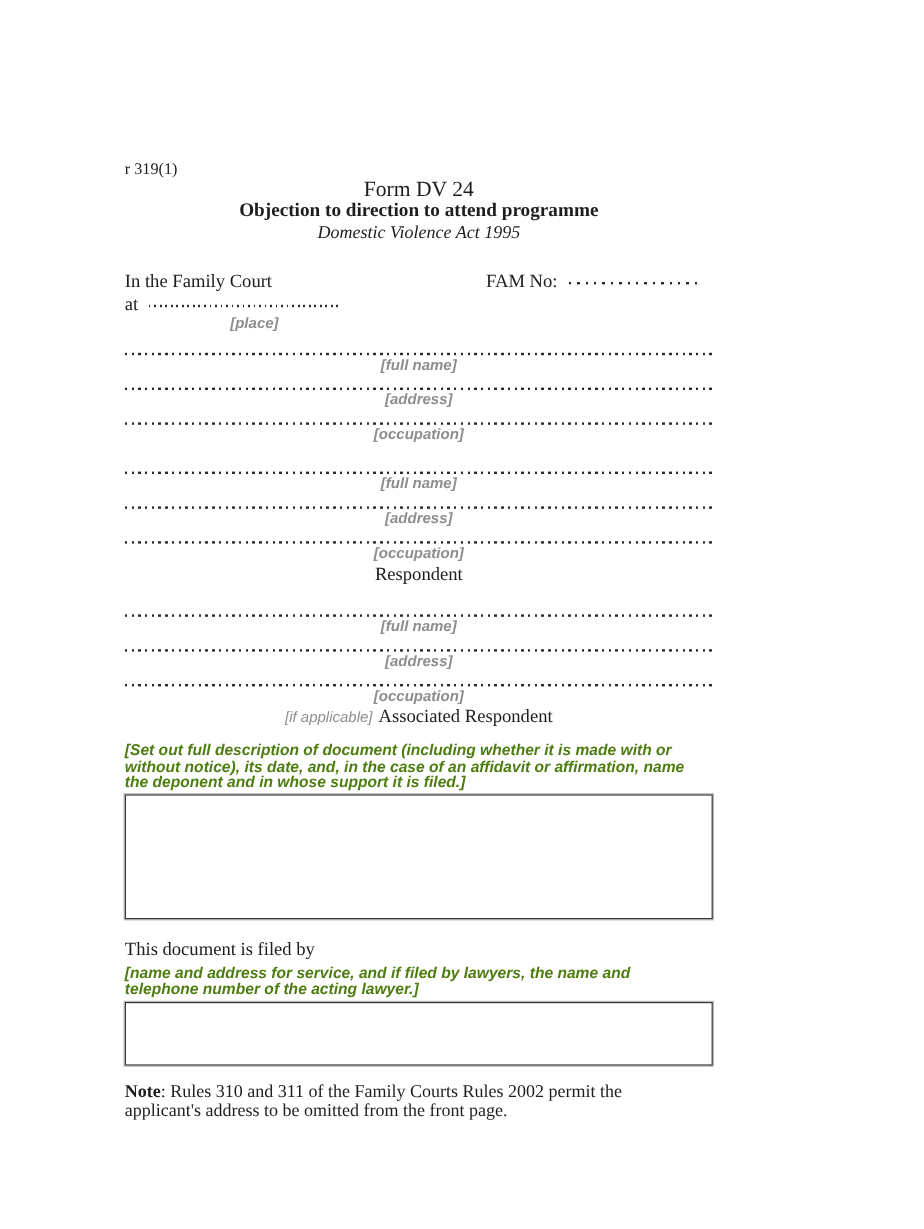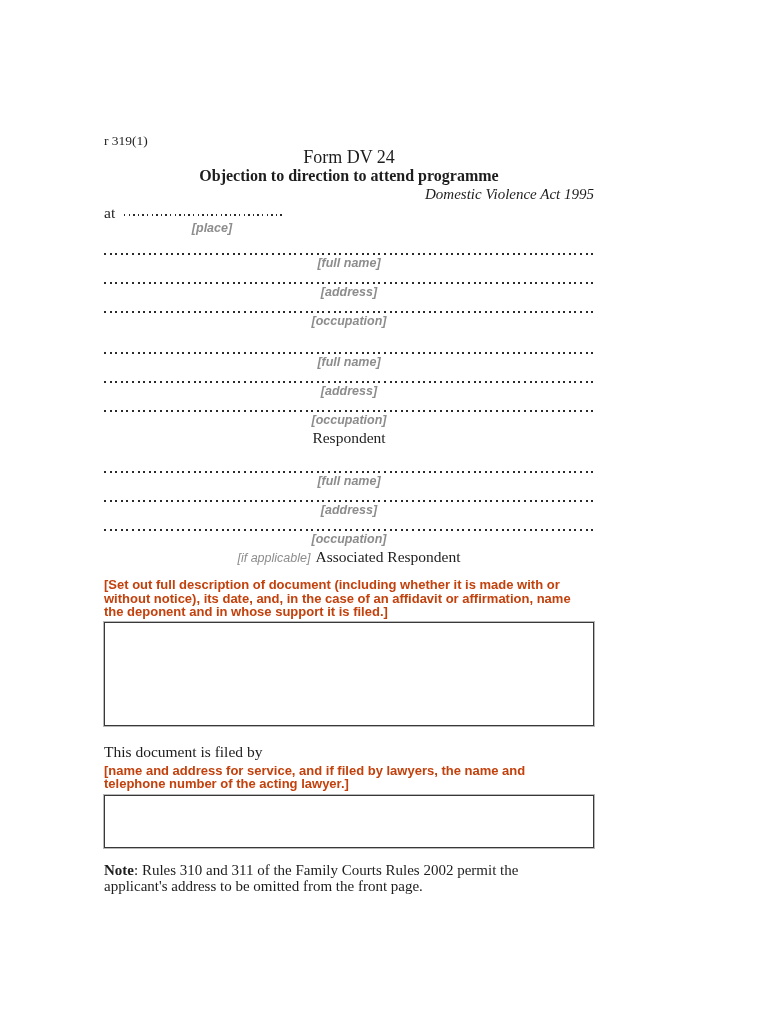--- a/index.html
+++ b/index.html
@@ -4,21 +4,21 @@
 <style>
   html,body{margin:0;padding:0;}
   body{
     width:770px;height:1024px;background:#ffffff;position:relative;overflow:hidden;
     font-family:"Liberation Serif","DejaVu Serif",serif;color:#1d1d1d;
   }
   .page{position:absolute;left:104px;top:0;width:490px;}
   .rule-ref{margin-top:134px;text-align:left;font-size:13.5px;line-height:14px;padding-right:2px;}
   .form-number{margin-top:1px;text-align:center;font-size:18px;line-height:17px;}
   .title{margin-top:1px;text-align:center;font-size:16px;line-height:18px;font-weight:bold;}
-  .act{margin-top:1px;text-align:right;font-size:15px;line-height:17px;font-style:italic;}
+  .act{margin-top:1px;text-align:center;font-size:15px;line-height:17px;font-style:italic;}
 
   .court-row{margin-top:22px;position:relative;height:19px;font-size:15.5px;line-height:19px;}
   .fam-group{position:absolute;left:301px;top:0;white-space:nowrap;}
   .leader{display:inline-block;height:2px;vertical-align:baseline;margin-bottom:2px;}
   .leader-fam{width:110px;margin-left:9px;
     background-image:repeating-linear-gradient(to right,#2a2a2a 0 2px,transparent 2px 7px);}
   .at-row{margin-top:0;font-size:15.5px;line-height:19px;}
   .leader-at{width:160px;margin-left:9px;
     background-image:repeating-linear-gradient(to right,#2a2a2a 0 1.4px,transparent 1.4px 4.6px);}
   .hint{
@@ -32,22 +32,22 @@
   .fill-row{margin-top:0;}
   .fill-row + .fill-row{margin-top:12px;}
   .dotline{height:2px;width:100%;
     background-image:repeating-linear-gradient(to right,#2a2a2a 0 2px,transparent 2px 5.6px);}
   .fill-hint{text-align:center;margin-top:1px;}
   .role-line{margin-top:2px;text-align:center;font-size:15.5px;line-height:18px;}
   .role-prefix{font-family:"Liberation Sans","DejaVu Sans",sans-serif;font-weight:normal;font-style:italic;
     color:#8d8d8d;font-size:12.5px;margin-right:5px;}
 
   .gray-para{
-    font-family:"Liberation Sans","DejaVu Sans",sans-serif;font-weight:bold;
-    color:#c2410c;font-size:13px;line-height:13.5px;width:487px;
+    font-family:"Liberation Sans","DejaVu Sans",sans-serif;font-weight:bold;font-style:italic;
+    color:#4d7c0f;font-size:13px;line-height:13.5px;width:487px;
   }
   .desc-para{margin-top:11px;}
   .entry-box{
     box-sizing:border-box;width:100%;background:#ffffff;
     border:1.5px solid #383838;box-shadow:0 0 0 1px #b8b8b8;
   }
   .box-description{margin-top:3px;height:104px;}
   .filed-heading{margin-top:17px;font-size:15.5px;line-height:18px;}
   .filed-para{margin-top:3px;width:470px;}
   .box-filedby{margin-top:4px;height:53px;}
@@ -57,20 +57,26 @@
 </head>
 <body>
 
 <div class="page">
 
   <div class="rule-ref">r 319(1)</div>
   <div class="form-number">Form DV 24</div>
   <div class="title">Objection to direction to attend programme</div>
   <div class="act">Domestic Violence Act 1995</div>
 
+  <div class="court-row">
+    <span>In the Family Court</span>
+    <span class="fam-group">
+      <span>FAM No:</span><span class="leader leader-fam"></span>
+    </span>
+  </div>
 
   <div class="at-row">
     <span>at</span><span class="leader leader-at"></span>
   </div>
   <div class="hint place-hint">[place]</div>
 
   <div class="party-block first">
     <div class="fill-row">
       <div class="dotline"></div>
       <div class="hint fill-hint">[full name]</div>

